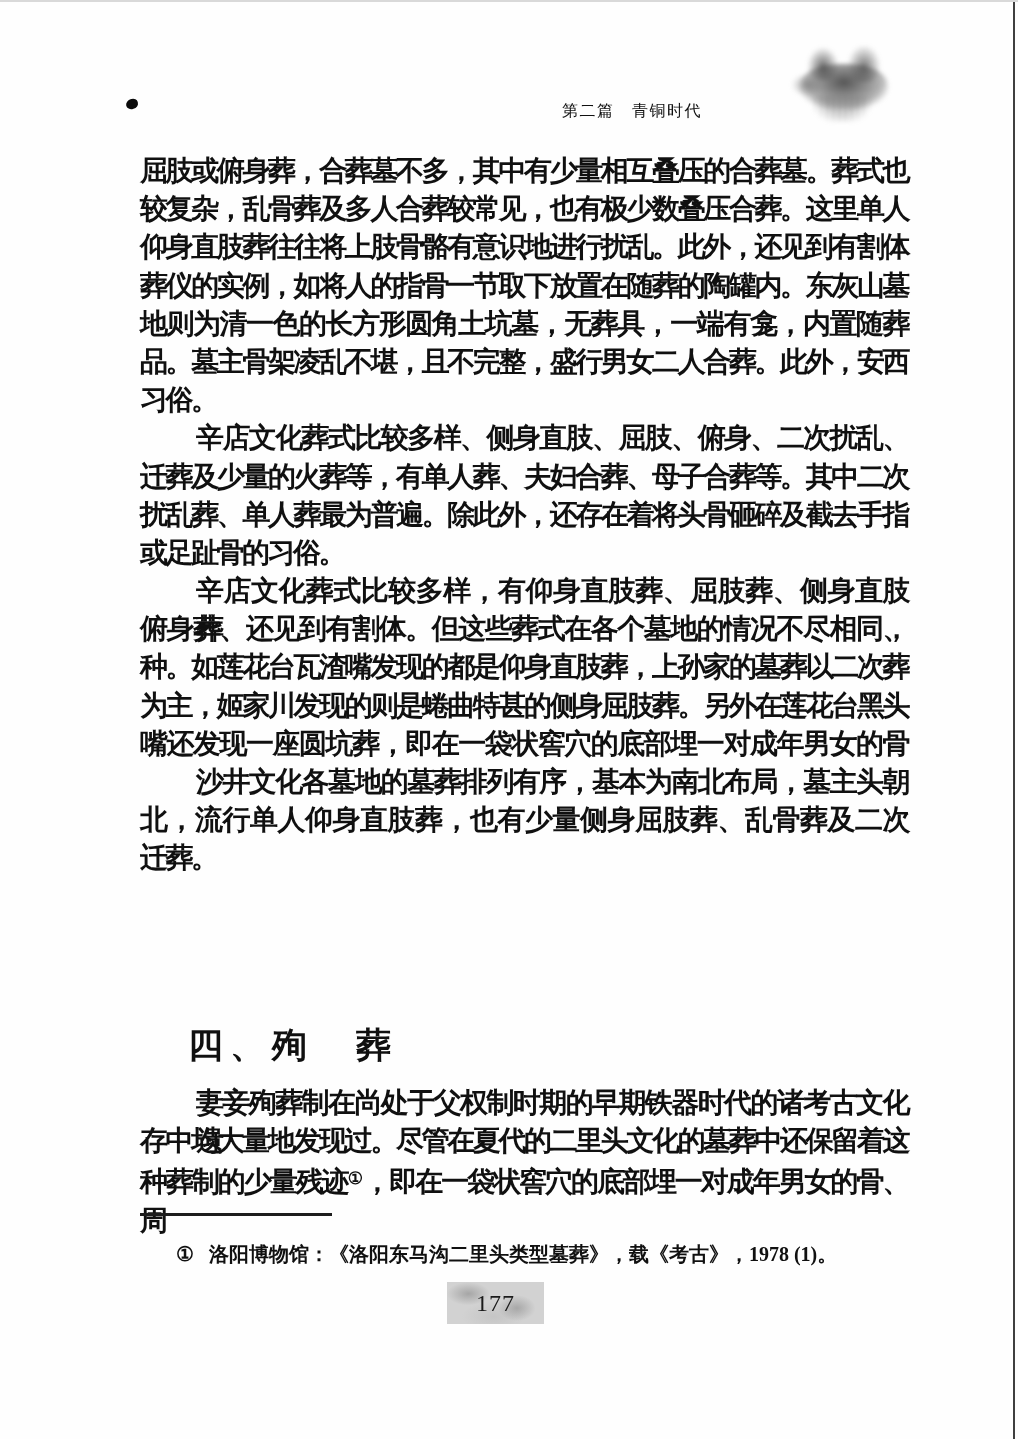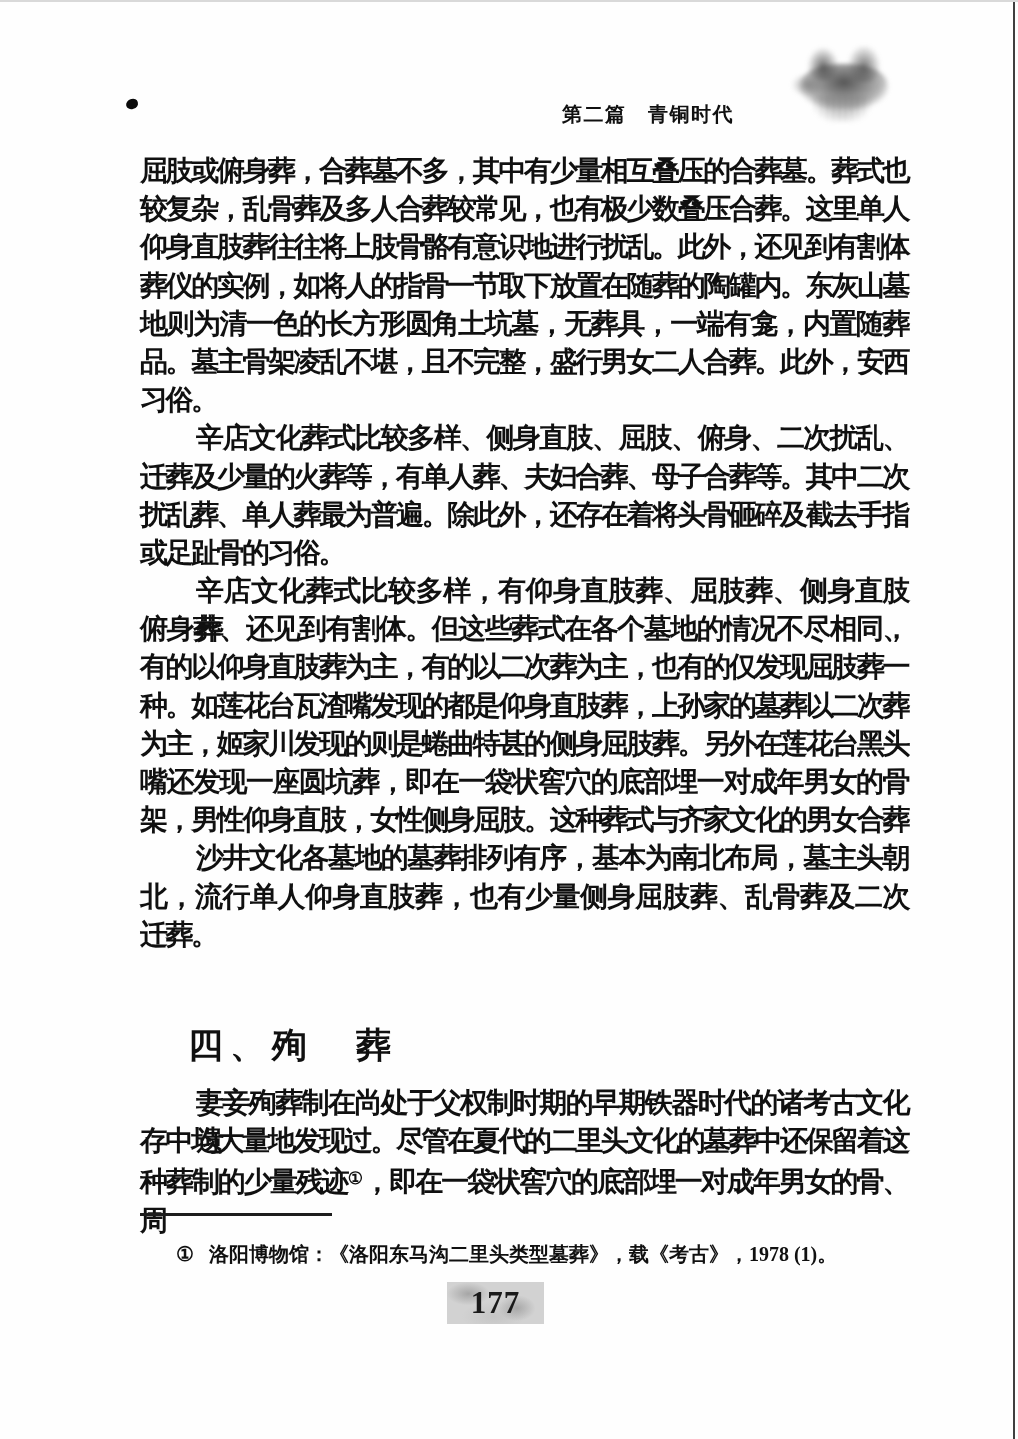--- a/index.html
+++ b/index.html
@@ -32,21 +32,21 @@
     background:radial-gradient(ellipse at 50% 60%, rgba(80,80,80,.8), transparent 75%); }
   .smudge .b4 { left:22px; top:50px; width:56px; height:26px;
     background:repeating-linear-gradient(90deg, rgba(105,105,105,.55) 0 3px, rgba(160,160,160,.2) 3px 6px);
     -webkit-mask-image:radial-gradient(ellipse at 50% 20%, #000 40%, transparent 80%);
     mask-image:radial-gradient(ellipse at 50% 20%, #000 40%, transparent 80%); }
   .smudge .b5 { left:0px; top:28px; width:30px; height:22px; border-radius:50%;
     background:radial-gradient(ellipse, rgba(110,110,110,.6), transparent 75%); }
 
   .running-header {
     position:absolute; left:562px; top:99px;
-    font-size:20px; font-weight:700; letter-spacing:1.5px; white-space:nowrap;
+    font-size:16px; font-weight:400; letter-spacing:1.5px; white-space:nowrap;
   }
 
   .body-block { position:absolute; left:140px; width:768px; }
   .body-block.first  { top:150px; }
   .body-block.second { top:1082px; }
 
   .line {
     font-size:28px; font-weight:600; letter-spacing:-2.5px;
     line-height:38.2px; height:38.2px; overflow:visible;
     text-align:justify; text-align-last:justify;
@@ -73,21 +73,21 @@
   .pageno-block {
     position:absolute; left:447px; top:1280px; width:97px; height:42px;
     background-color:#d2d2d2;
     background-image:
       radial-gradient(ellipse 30px 16px at 22% 28%, rgba(158,158,158,.85), transparent 72%),
       radial-gradient(ellipse 26px 18px at 72% 62%, rgba(150,150,150,.7), transparent 72%),
       radial-gradient(ellipse 42px 20px at 48% 82%, rgba(188,188,188,.6), transparent 75%),
       radial-gradient(ellipse 20px 10px at 88% 18%, rgba(210,210,210,.9), transparent 70%);
     display:flex; align-items:center; justify-content:center;
   }
-  .pageno { font-size:31px; font-weight:700; letter-spacing:1px; color:#1a1a1a; }
+  .pageno { font-size:24px; font-weight:400; letter-spacing:1px; color:#1a1a1a; }
 </style>
 </head>
 <body>
 
 <div class="page">
 
   <div class="right-edge"></div>
   <div class="ink-dot"></div>
 
   <div class="smudge">
@@ -107,25 +107,23 @@
     <div class="line">葬仪的实例，如将人的指骨一节取下放置在随葬的陶罐内。东灰山墓</div>
     <div class="line">地则为清一色的长方形圆角土坑墓，无葬具，一端有龛，内置随葬</div>
     <div class="line">品。墓主骨架凌乱不堪，且不完整，盛行男女二人合葬。此外，安西</div>
     <div class="line last">习俗。</div>
     <div class="line indent">辛店文化葬式比较多样、侧身直肢、屈肢、俯身、二次扰乱、</div>
     <div class="line">迁葬及少量的火葬等，有单人葬、夫妇合葬、母子合葬等。其中二次</div>
     <div class="line">扰乱葬、单人葬最为普遍。除此外，还存在着将头骨砸碎及截去手指</div>
     <div class="line last">或足趾骨的习俗。</div>
     <div class="line indent">辛店文化葬式比较多样，有仰身直肢葬、屈肢葬、侧身直肢葬、</div>
     <div class="line">俯身葬、还见到有割体。但这些葬式在各个墓地的情况不尽相同，</div>
-    <div class="line">有的以仰身直肢葬为主，有的以二次葬为主，也有的仅发现屈肢葬一</div>
     <div class="line">种。如莲花台瓦渣嘴发现的都是仰身直肢葬，上孙家的墓葬以二次葬</div>
     <div class="line">为主，姬家川发现的则是蜷曲特甚的侧身屈肢葬。另外在莲花台黑头</div>
     <div class="line">嘴还发现一座圆坑葬，即在一袋状窖穴的底部埋一对成年男女的骨</div>
-    <div class="line">架，男性仰身直肢，女性侧身屈肢。这种葬式与齐家文化的男女合葬</div>
     <div class="line indent">沙井文化各墓地的墓葬排列有序，基本为南北布局，墓主头朝</div>
     <div class="line">北，流行单人仰身直肢葬，也有少量侧身屈肢葬、乱骨葬及二次</div>
     <div class="line last">迁葬。</div>
   </div>
 
   <div class="section-heading">四、殉　葬</div>
 
   <div class="body-block second">
     <div class="line indent">妻妾殉葬制在尚处于父权制时期的早期铁器时代的诸考古文化遗</div>
     <div class="line">存中均大量地发现过。尽管在夏代的二里头文化的墓葬中还保留着这</div>

